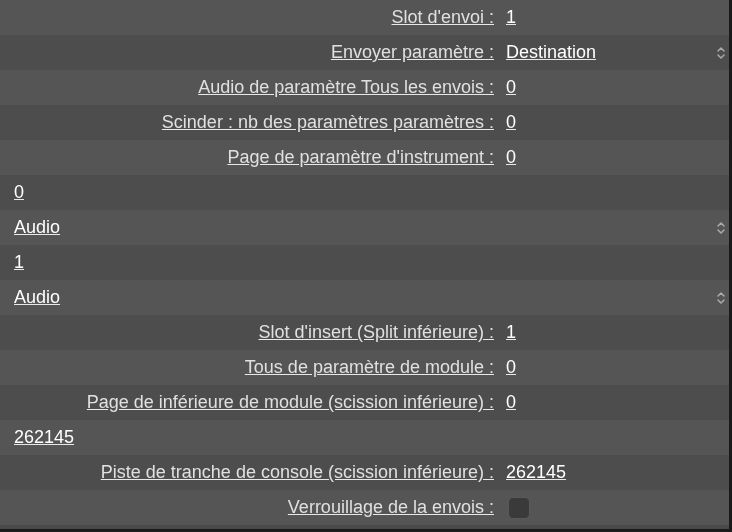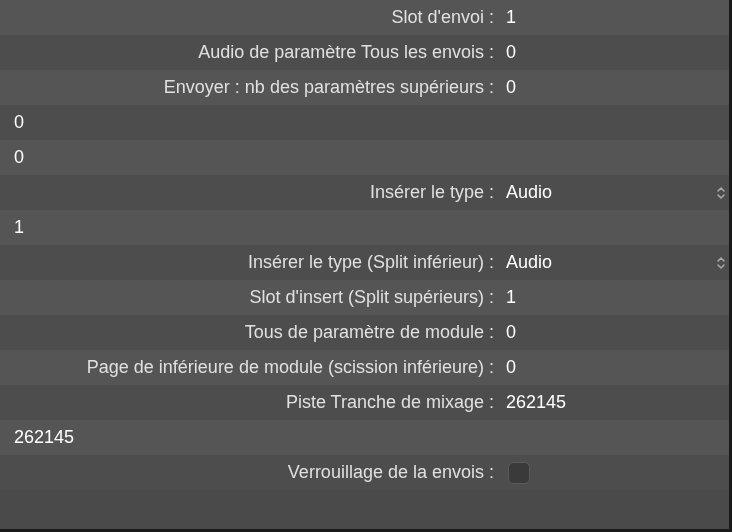--- a/index.html
+++ b/index.html
@@ -22,20 +22,21 @@
       display: flex;
       flex-direction: column;
       border-right: 3px solid #1a1a1a;
       border-bottom: 3px solid #1a1a1a;
     }
     .row {
       display: flex;
       align-items: center;
       height: 35px;
       padding: 0 1px 0 8px;
+      text-decoration: underline;
     }
     .row:nth-child(odd) {
       background: #555555;
     }
     .row:nth-child(even) {
       background: #4d4d4d;
     }
     .label {
       flex: 0 0 492px;
       text-align: right;
@@ -79,106 +80,116 @@
 
 <div class="panel">
 
   <div class="row">
     <div class="label">Slot d'envoi :</div>
     <div class="value-container">
       <span class="value">1</span>
     </div>
   </div>
 
+  <div class="row">
+    <div class="label">Envoyer paramètre :</div>
+    <div class="value-container">
+      <span class="value">Destination</span>
+      <span class="dropdown-arrows">
+        <svg width="10" height="14" viewBox="0 0 10 14">
+            <path d="M2 5 L5 2 L8 5 M2 9 L5 12 L8 9" stroke="#aaa" stroke-width="1.5" fill="none" stroke-linecap="round" stroke-linejoin="round"></path>
+          </svg>
+      </span>
+    </div>
+  </div>
 
   <div class="row">
     <div class="label">Audio de paramètre Tous les envois :</div>
     <div class="value-container">
       <span class="value">0</span>
     </div>
   </div>
 
   <div class="row">
-    <div class="label">Envoyer : nb des paramètres supérieurs :</div>
-    <div class="value-container">
-      <span class="value">0</span>
-    </div>
-  </div>
-
-  <div class="row">
-    <div class="value-container">
-      <span class="value">0</span>
-    </div>
-  </div>
-
-  <div class="row">
-    <div class="value-container">
-      <span class="value">0</span>
-    </div>
-  </div>
-
-  <div class="row">
-    <div class="label">Insérer le type :</div>
+    <div class="label">Scinder : nb des paramètres paramètres :</div>
+    <div class="value-container">
+      <span class="value">0</span>
+    </div>
+  </div>
+
+  <div class="row">
+    <div class="label">Page de paramètre d'instrument :</div>
+    <div class="value-container">
+      <span class="value">0</span>
+    </div>
+  </div>
+
+  <div class="row">
+    <div class="value-container">
+      <span class="value">0</span>
+    </div>
+  </div>
+
+  <div class="row">
     <div class="value-container">
       <span class="value">Audio</span>
       <span class="dropdown-arrows">
         <svg width="10" height="14" viewBox="0 0 10 14">
             <path d="M2 5 L5 2 L8 5 M2 9 L5 12 L8 9" stroke="#aaa" stroke-width="1.5" fill="none" stroke-linecap="round" stroke-linejoin="round"></path>
           </svg>
       </span>
     </div>
   </div>
 
   <div class="row">
     <div class="value-container">
       <span class="value">1</span>
     </div>
   </div>
 
   <div class="row">
-    <div class="label">Insérer le type (Split inférieur) :</div>
     <div class="value-container">
       <span class="value">Audio</span>
       <span class="dropdown-arrows">
         <svg width="10" height="14" viewBox="0 0 10 14">
             <path d="M2 5 L5 2 L8 5 M2 9 L5 12 L8 9" stroke="#aaa" stroke-width="1.5" fill="none" stroke-linecap="round" stroke-linejoin="round"></path>
           </svg>
       </span>
     </div>
   </div>
 
   <div class="row">
-    <div class="label">Slot d'insert (Split supérieurs) :</div>
+    <div class="label">Slot d'insert (Split inférieure) :</div>
     <div class="value-container">
       <span class="value">1</span>
     </div>
   </div>
 
   <div class="row">
     <div class="label">Tous de paramètre de module :</div>
     <div class="value-container">
       <span class="value">0</span>
     </div>
   </div>
 
   <div class="row">
     <div class="label">Page de inférieure de module (scission inférieure) :</div>
     <div class="value-container">
       <span class="value">0</span>
     </div>
   </div>
 
   <div class="row">
-    <div class="label">Piste Tranche de mixage :</div>
     <div class="value-container">
       <span class="value">262145</span>
     </div>
   </div>
 
   <div class="row">
+    <div class="label">Piste de tranche de console (scission inférieure) :</div>
     <div class="value-container">
       <span class="value">262145</span>
     </div>
   </div>
 
   <div class="row">
     <div class="label">Verrouillage de la envois :</div>
     <div class="value-container">
       <div class="checkbox"></div>
     </div>

